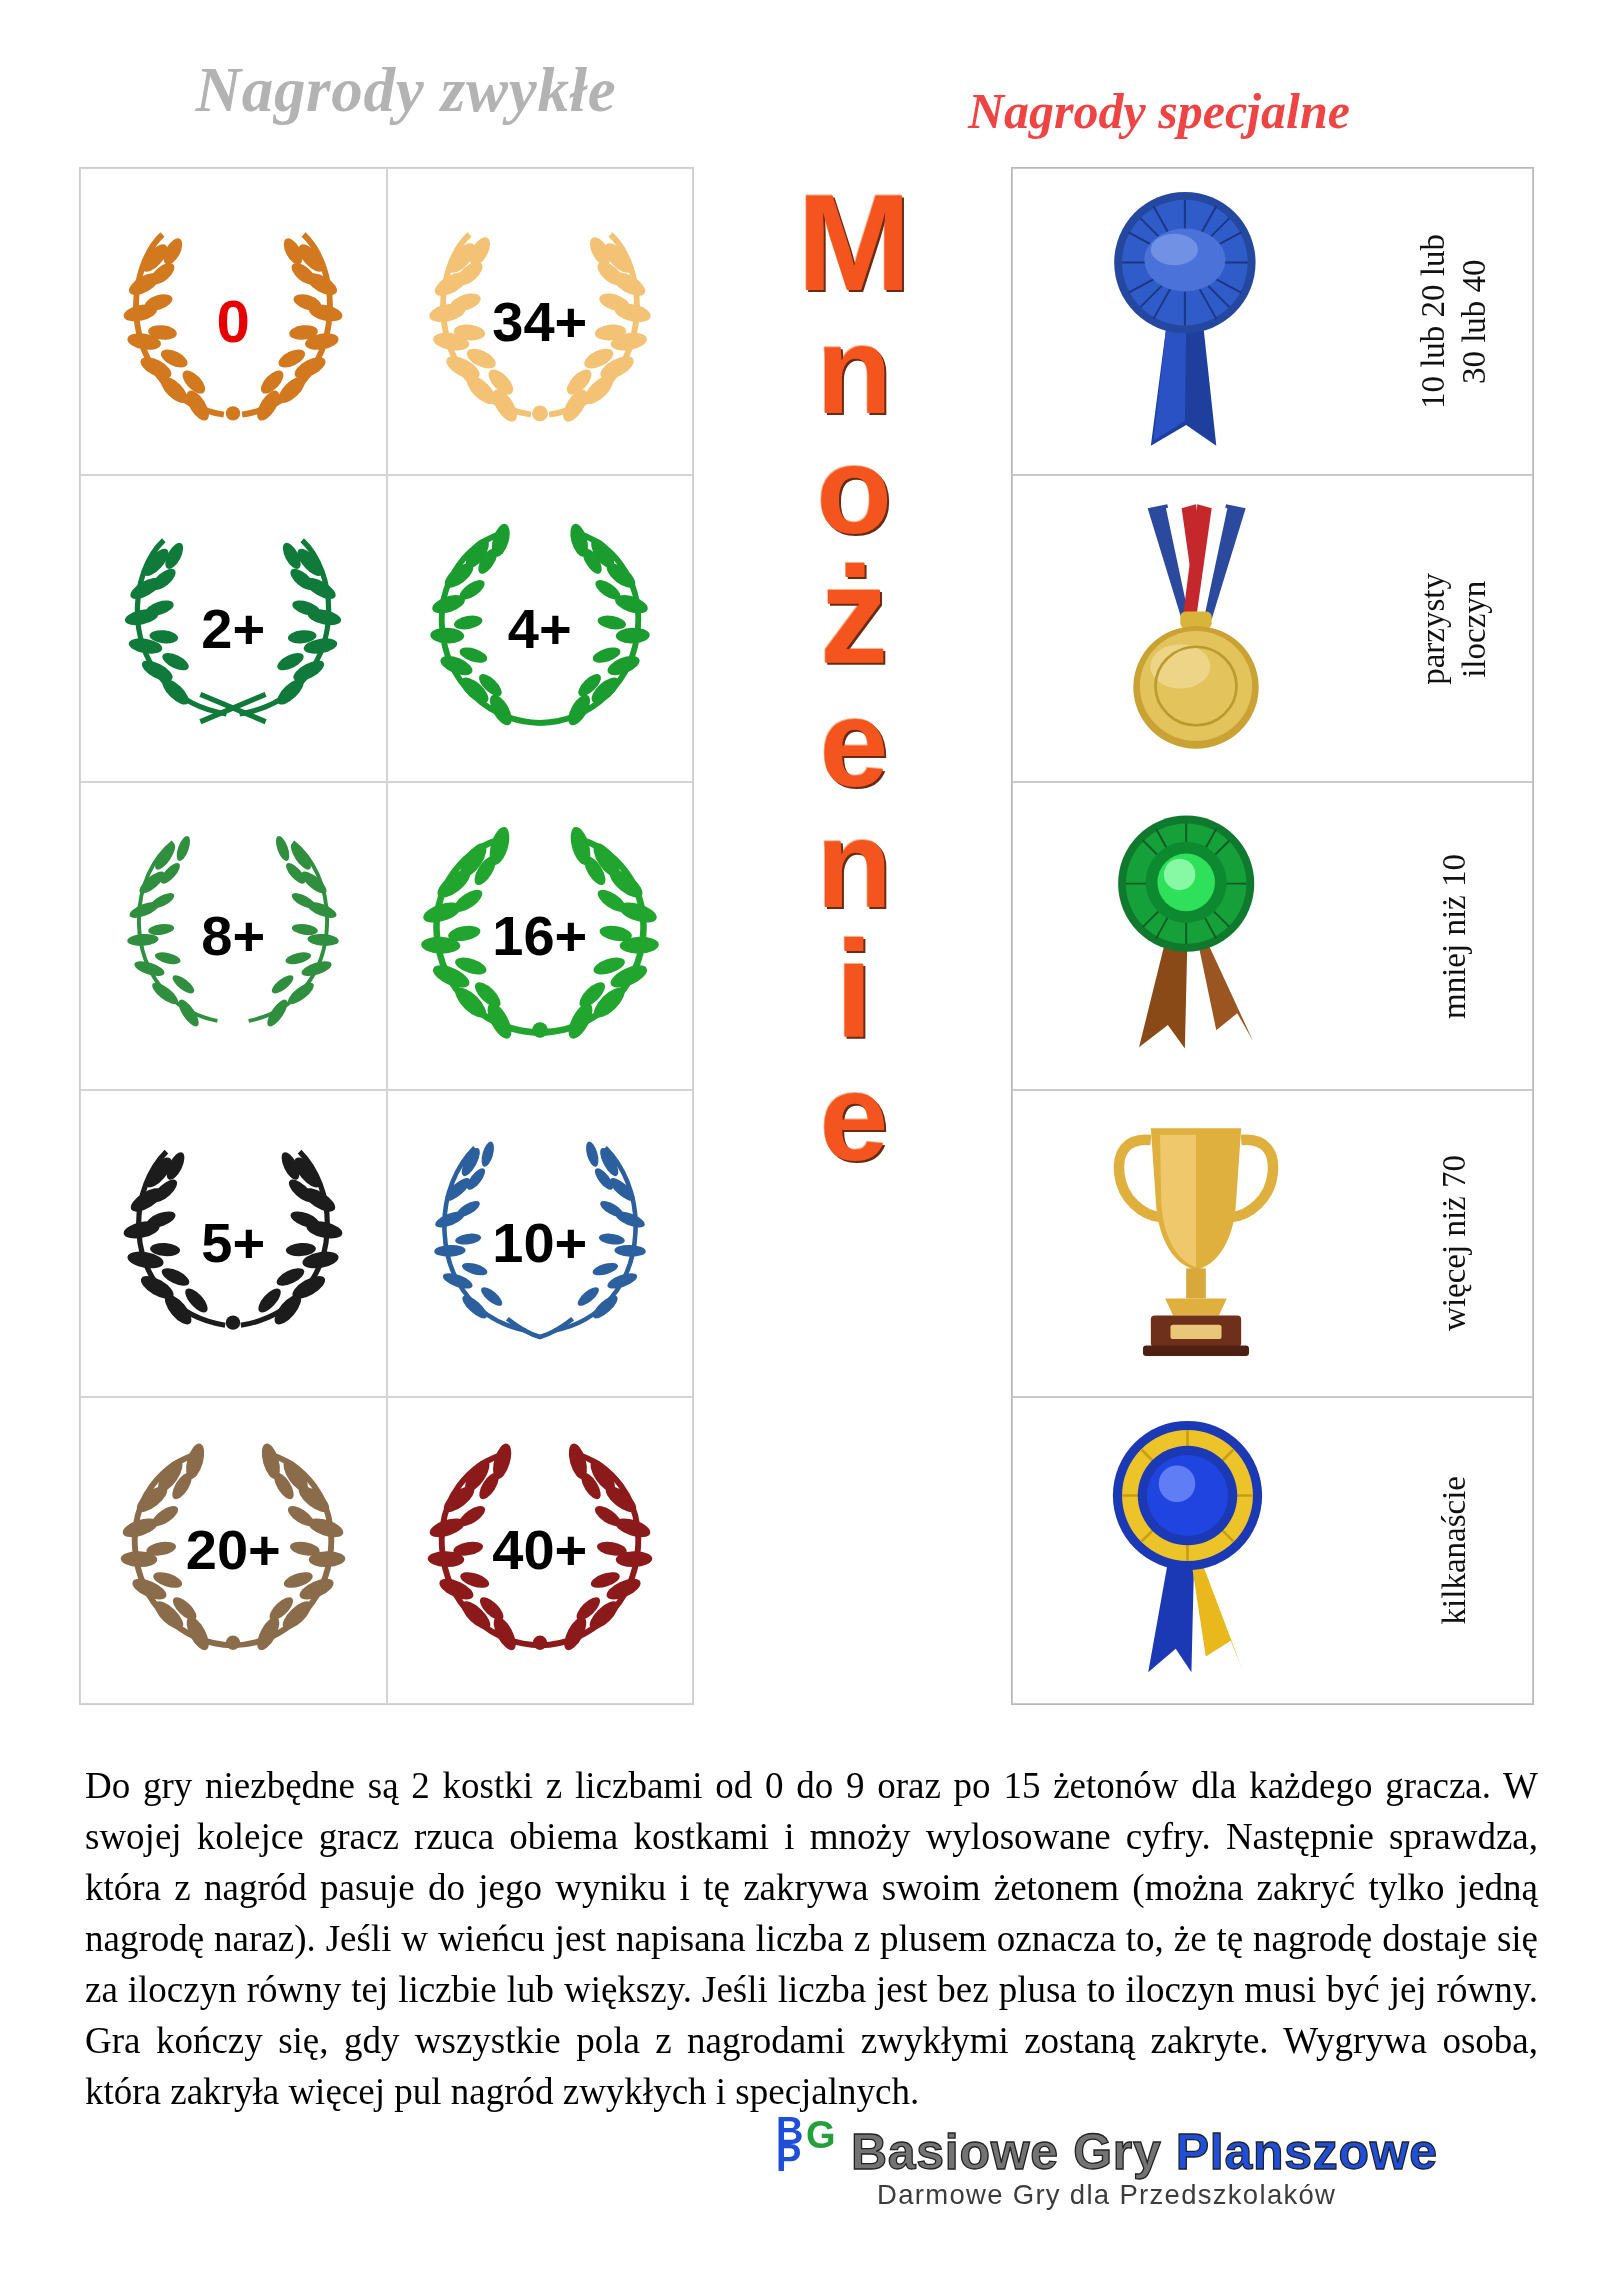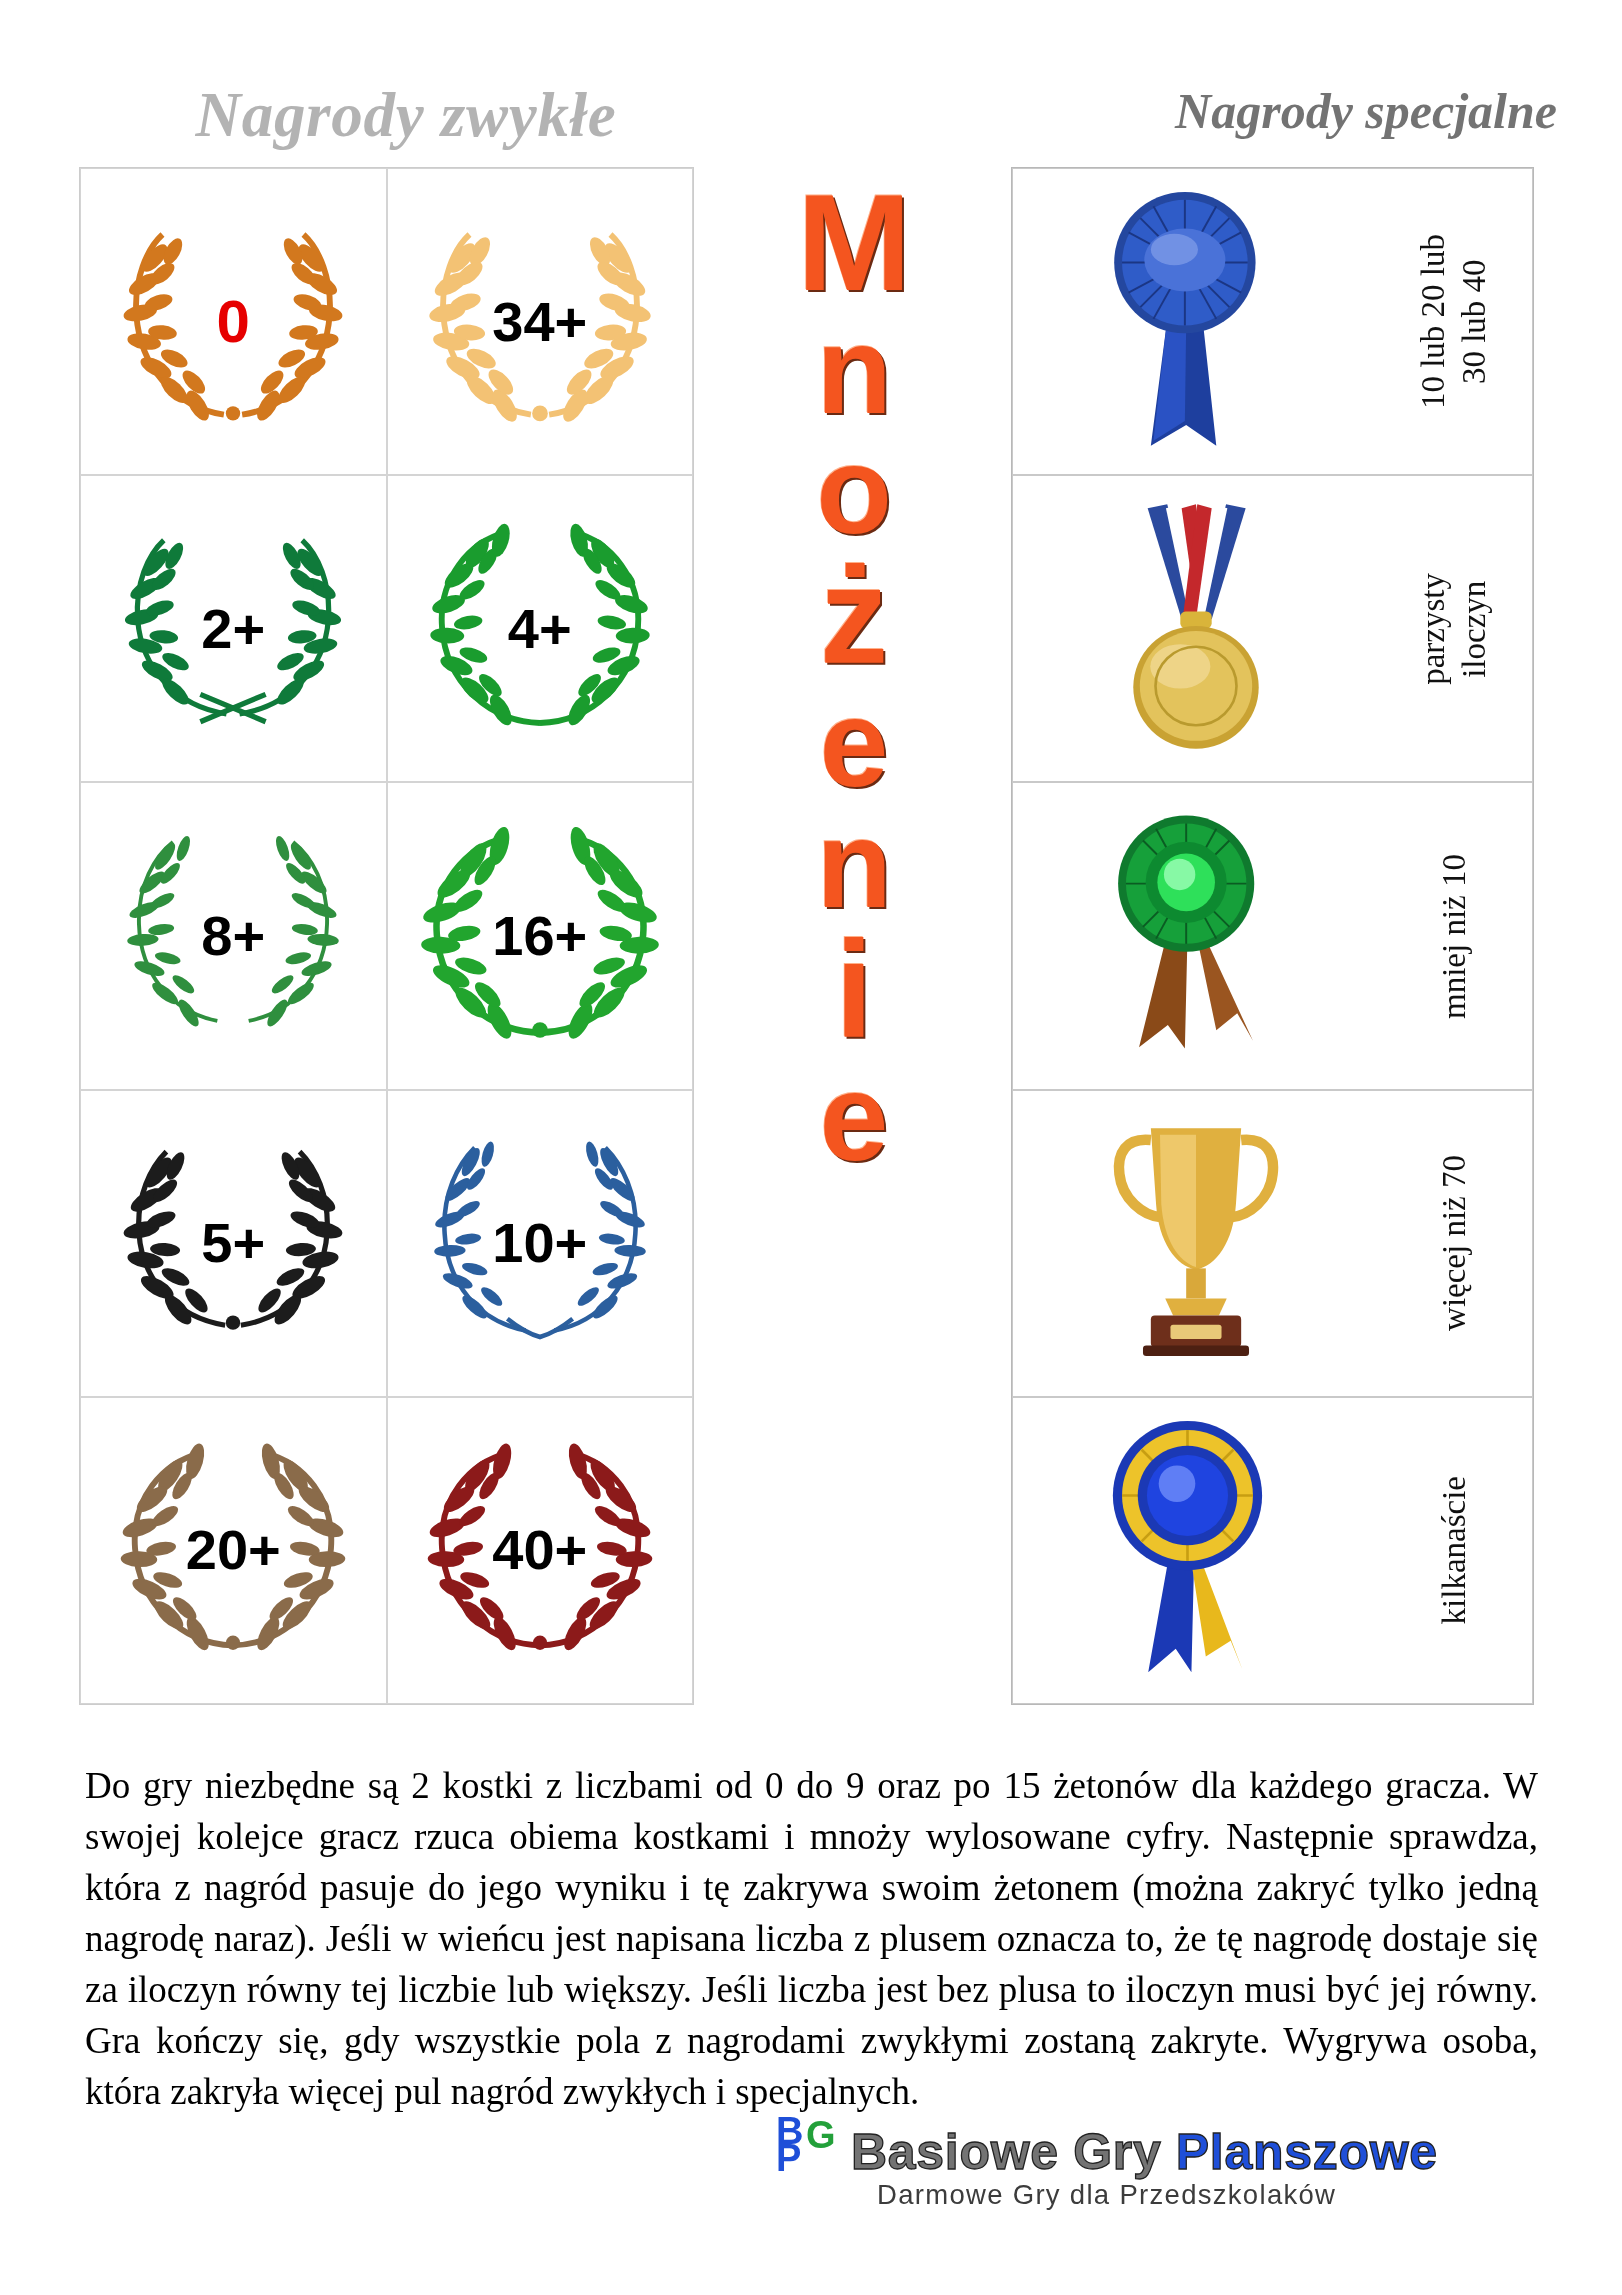--- a/index.html
+++ b/index.html
@@ -12,41 +12,41 @@
     height: 2295px;
     font-family: "Liberation Serif", serif;
     position: relative;
     overflow: hidden;
   }
 
   
   .heading-normal {
     position: absolute;
     left: 79px;
-    top: 79px;
+    top: 54px;
     width: 654px;
     text-align: center;
     font-family: "Liberation Serif", serif;
     font-style: italic;
     font-weight: bold;
     font-size: 63px;
     color: #b3b3b3;
     letter-spacing: 0.7px;
   }
   .heading-special {
     position: absolute;
     left: 968px;
     top: 82px;
     width: 589px;
-    text-align: right;
+    text-align: left;
     font-family: "Liberation Serif", serif;
     font-style: italic;
     font-weight: bold;
     font-size: 50px;
-    color: #737373;
+    color: #ef4444;
   }
 
   
   .normal-grid {
     position: absolute;
     left: 79px;
     top: 167px;
     width: 615px;
     height: 1538px;
     display: grid;

